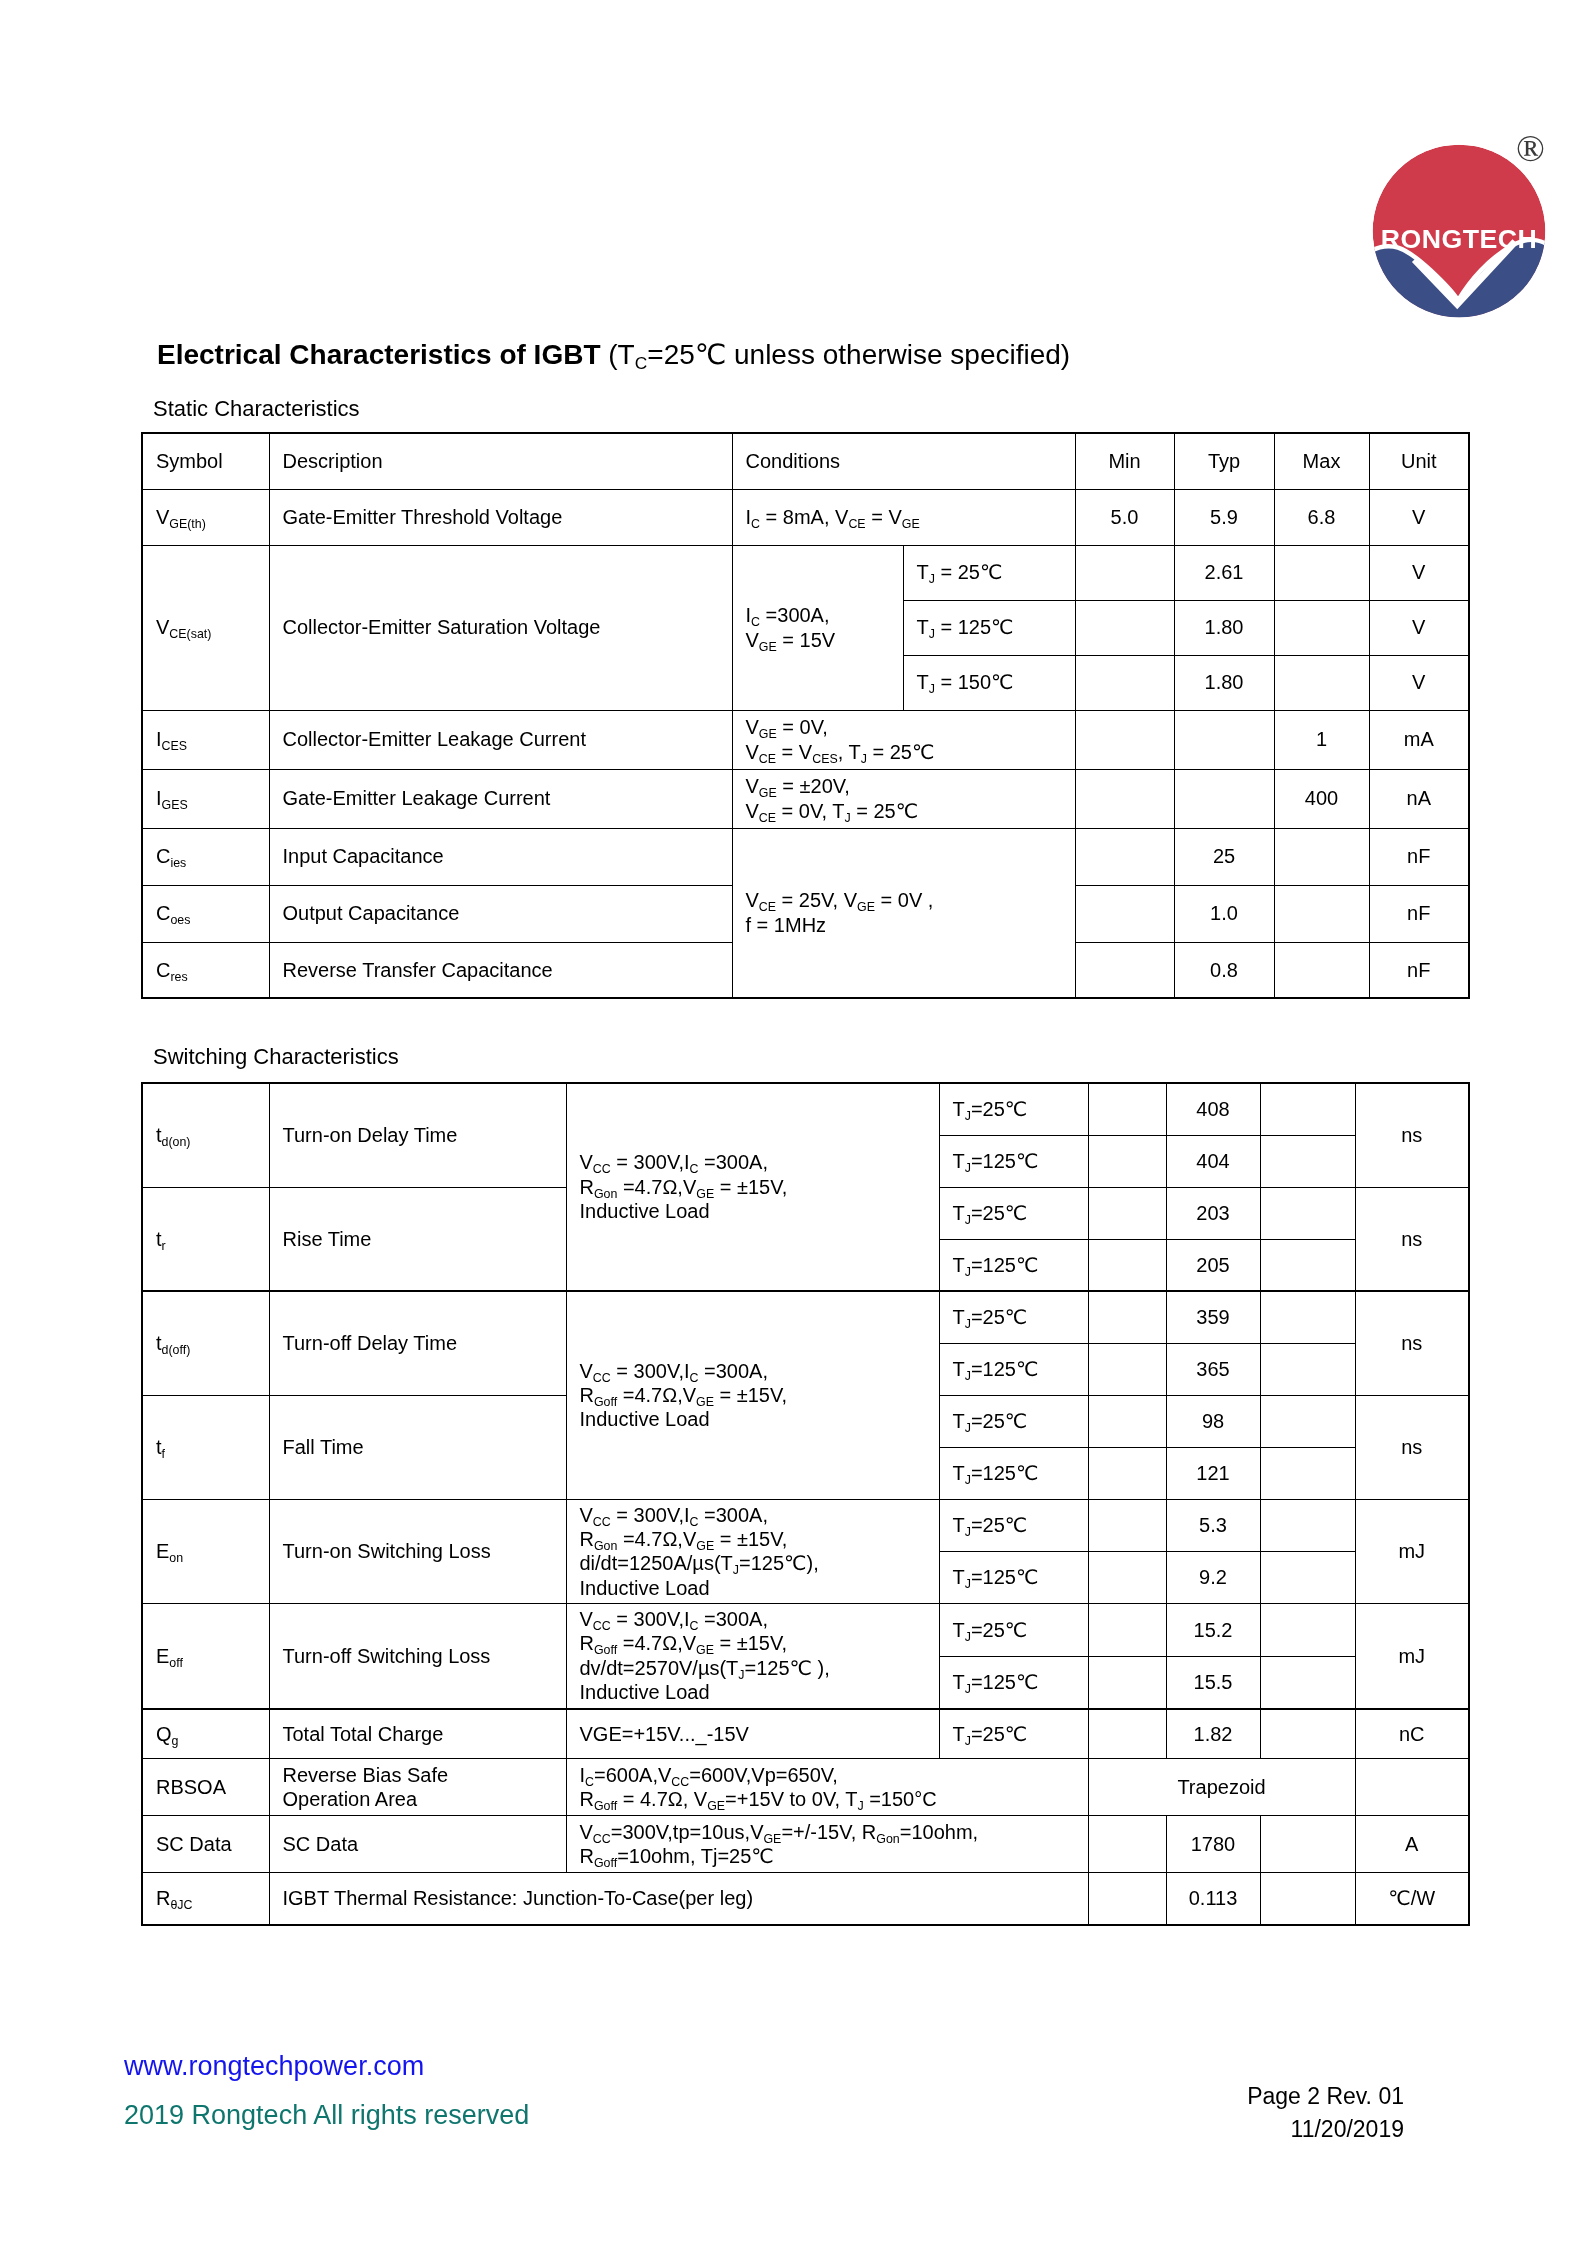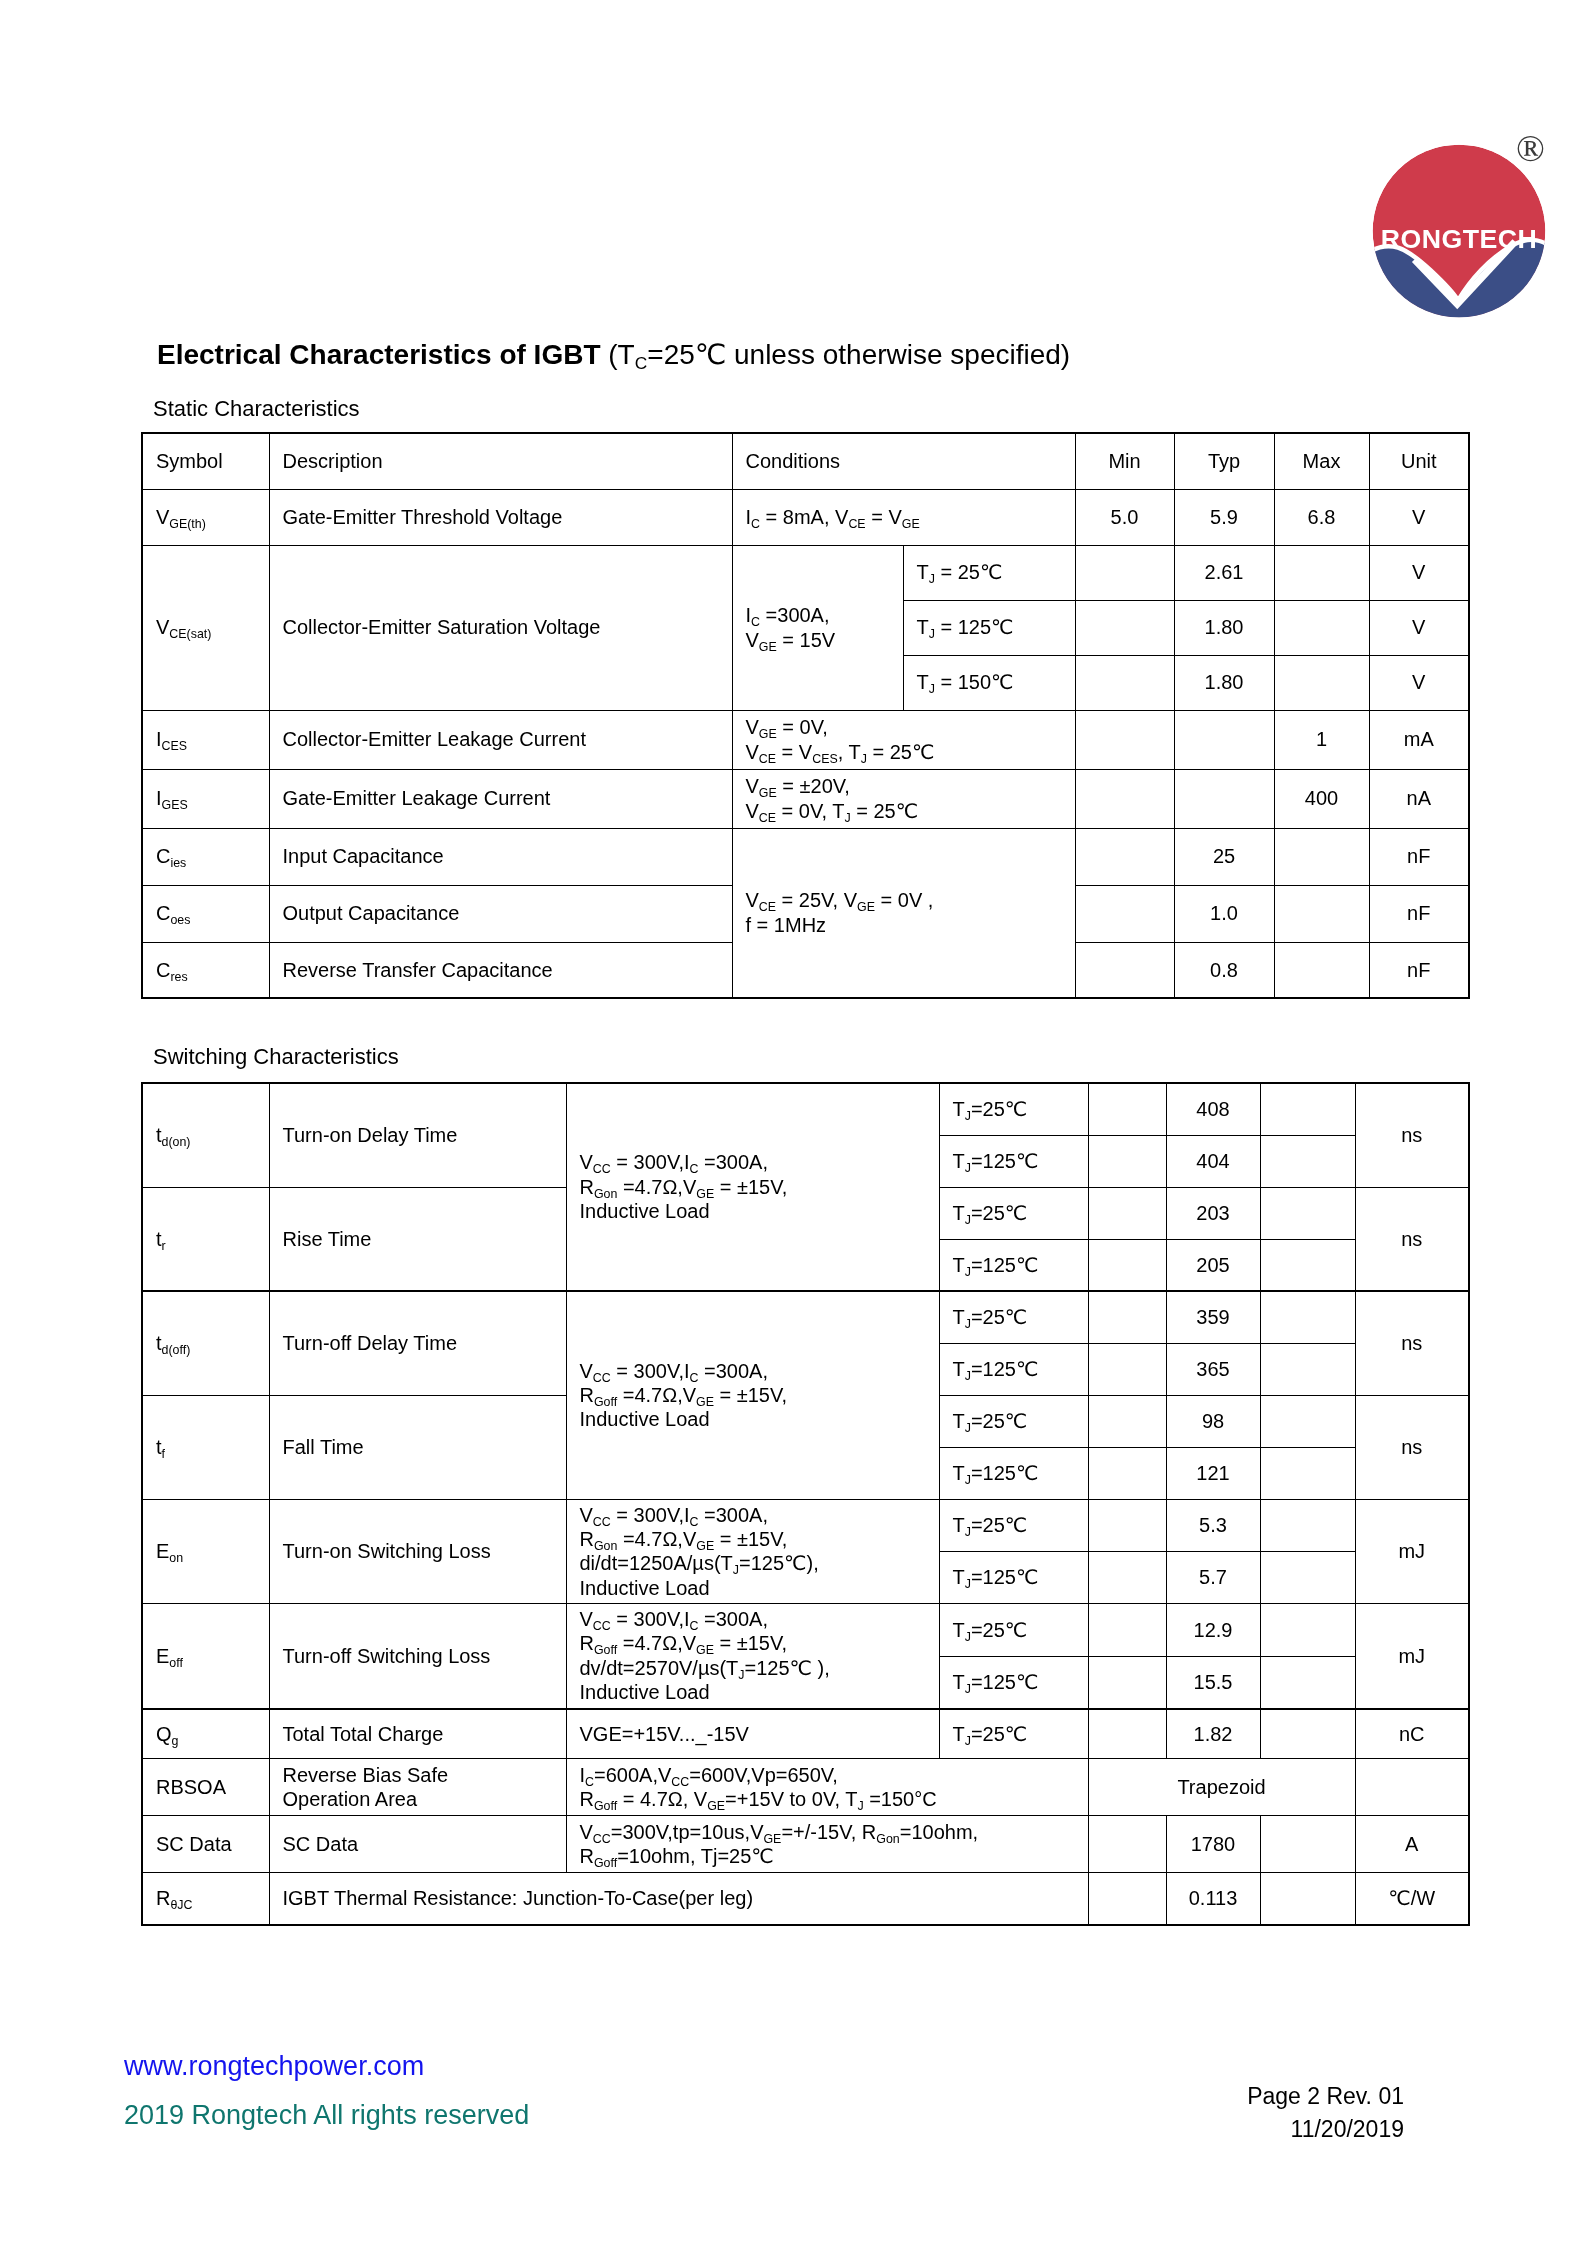--- a/index.html
+++ b/index.html
@@ -257,30 +257,30 @@
       <td rowspan="2">V<sub>CC</sub> = 300V,I<sub>C</sub> =300A,<br>R<sub>Gon</sub> =4.7Ω,V<sub>GE</sub> = ±15V,<br>di/dt=1250A/µs(T<sub>J</sub>=125℃),<br>Inductive Load</td>
       <td>T<sub>J</sub>=25℃</td>
       <td class="c"></td>
       <td class="c">5.3</td>
       <td class="c"></td>
       <td rowspan="2" class="c">mJ</td>
     </tr>
     <tr style="height:52px">
       <td>T<sub>J</sub>=125℃</td>
       <td class="c"></td>
-      <td class="c">5.7</td>
+      <td class="c">9.2</td>
       <td class="c"></td>
     </tr>
     <tr style="height:52px">
       <td rowspan="2">E<sub>off</sub></td>
       <td rowspan="2">Turn-off Switching Loss</td>
       <td rowspan="2">V<sub>CC</sub> = 300V,I<sub>C</sub> =300A,<br>R<sub>Goff</sub> =4.7Ω,V<sub>GE</sub> = ±15V,<br>dv/dt=2570V/µs(T<sub>J</sub>=125℃ ),<br>Inductive Load</td>
       <td>T<sub>J</sub>=25℃</td>
       <td class="c"></td>
-      <td class="c">12.9</td>
+      <td class="c">15.2</td>
       <td class="c"></td>
       <td rowspan="2" class="c">mJ</td>
     </tr>
     <tr style="height:52px">
       <td>T<sub>J</sub>=125℃</td>
       <td class="c"></td>
       <td class="c">15.5</td>
       <td class="c"></td>
     </tr>
     <tr style="height:50px" class="thick">

